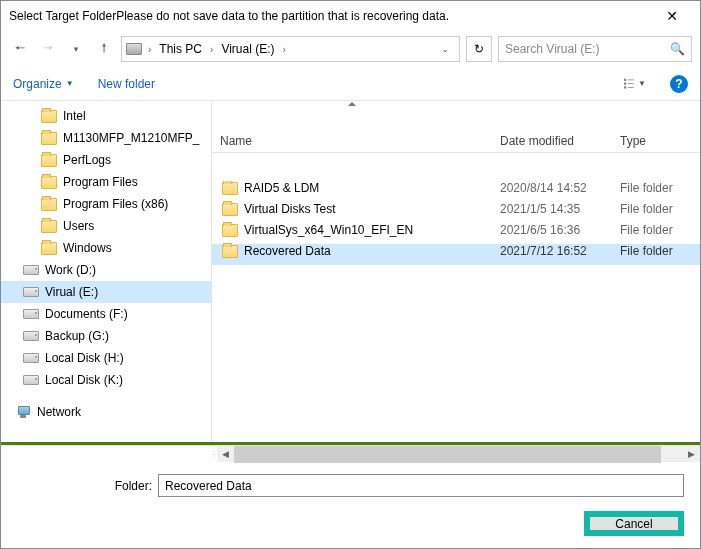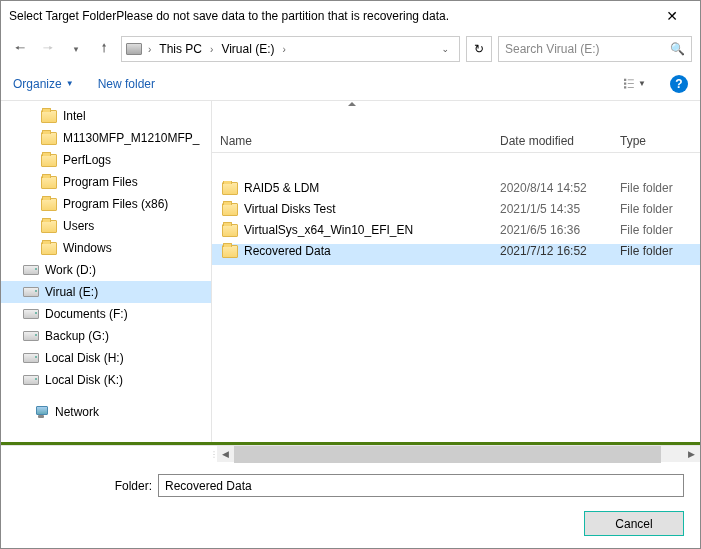--- a/index.html
+++ b/index.html
@@ -18,21 +18,21 @@
 .searchbox span:first-child { flex:1; }
 .toolbar { height:34px; border-bottom:1px solid #e5e5e5; display:flex; align-items:center; padding:0 12px; gap:24px;text-align:center; }
 .toolbtn { color:#1a5fb4; cursor:pointer; display:flex; align-items:center; gap:4px; }
 .toolbar-spacer { flex:1; }
 .toolicon { width:22px; height:22px; display:flex; align-items:center; justify-content:center; color:#555; }
 .helpicon { width:18px; height:18px; border-radius:50%; background:#0078d7; color:#fff; display:flex; align-items:center; justify-content:center; font-weight:bold; font-size:12px; }
 .content { flex:1; display:flex; overflow:hidden; border-bottom:3px solid #4d7c0f; position:relative; }
 .tree { width:210px; overflow-y:auto; overflow-x:hidden; padding:4px 0; }
 .tree-item { display:flex; align-items:center; height:22px; padding-left:22px; gap:6px; cursor:pointer; white-space:nowrap; overflow:hidden; text-overflow:ellipsis; }
 .tree-item.l2 { padding-left:40px; }
-.tree-item.l0 { padding-left:32px;text-align:right; }
+.tree-item.l0 { padding-left:14px;text-align:right; }
 .tree-item.selected { background:#cde8ff; }
 .folder-ico { width:16px; height:13px; background:linear-gradient(#ffe9a6,#f9d673); border:1px solid #e0b64a; border-radius:1px; position:relative; flex-shrink:0; }
 .folder-ico::before { content:""; position:absolute; top:-3px; left:0; width:7px; height:3px; background:#f9d673; border:1px solid #e0b64a; border-bottom:none; border-radius:1px 1px 0 0; }
 .drive-ico { width:16px; height:10px; background:linear-gradient(#eee,#ccc); border:1px solid #999; border-radius:1px; flex-shrink:0; position:relative; }
 .drive-ico::after { content:""; position:absolute; right:1px; top:2px; width:2px; height:2px; background:#5a9; border-radius:50%; }
 .net-ico { width:16px; height:14px; flex-shrink:0; position:relative; }
 .net-ico::before { content:""; position:absolute; left:3px; top:1px; width:10px; height:7px; background:linear-gradient(#a8d0f0,#6ab); border:1px solid #4a8ab0; border-radius:1px; }
 .net-ico::after { content:""; position:absolute; left:5px; bottom:1px; width:6px; height:3px; background:#888; border-radius:1px; }
 .pc-ico { width:16px; height:12px; flex-shrink:0; background:linear-gradient(#ddd,#aaa); border:1px solid #888; border-radius:1px; }
 .splitter { width:1px; background:#e5e5e5; position:relative; }
@@ -56,21 +56,21 @@
 .hscroll-grip { width:6px; display:flex; align-items:center; justify-content:center; color:#bbb; font-size:8px; }
 .hscroll { flex:1; background:#f0f0f0; display:flex; align-items:center; }
 .hscroll-btn { width:17px; height:17px; display:flex; align-items:center; justify-content:center; color:#666; font-size:9px; }
 .hscroll-track { flex:1; height:17px; position:relative; }
 .hscroll-thumb { position:absolute; left:0; top:0; height:17px; width:95%; background:#cdcdcd; }
 .bottom { padding:12px 16px; display:flex; flex-direction:column; gap:14px; }
 .folder-row { display:flex; align-items:center; gap:6px; padding-left:95px;justify-content:flex-end; }
 .folder-row label { width:40px; text-align:right; }
 .folder-input { flex:1; height:23px; border:1px solid #888; padding:0 6px; }
 .btn-row { display:flex; justify-content:flex-end; gap:8px; }
-.btn { width:100px; height:25px; border:1px solid #14b8a6; background:#e1e1e1; cursor:pointer; }
+.btn { width:100px; height:25px; border:6px solid #14b8a6; background:#e1e1e1; cursor:pointer; }
 .btn.primary { border:2px solid #0078d7; background:#e1e1e1; }
 .pathbox .pc-ico{margin-right:2px;}
 .dd-caret{font-size:9px;color:#555;margin-left:auto;padding-right:6px}
 </style>
 </head>
 <body>
 
 <div class="titlebar">
   <span>Select Target FolderPlease do not save data to the partition that is recovering data.</span>
   <div class="close">✕</div>

